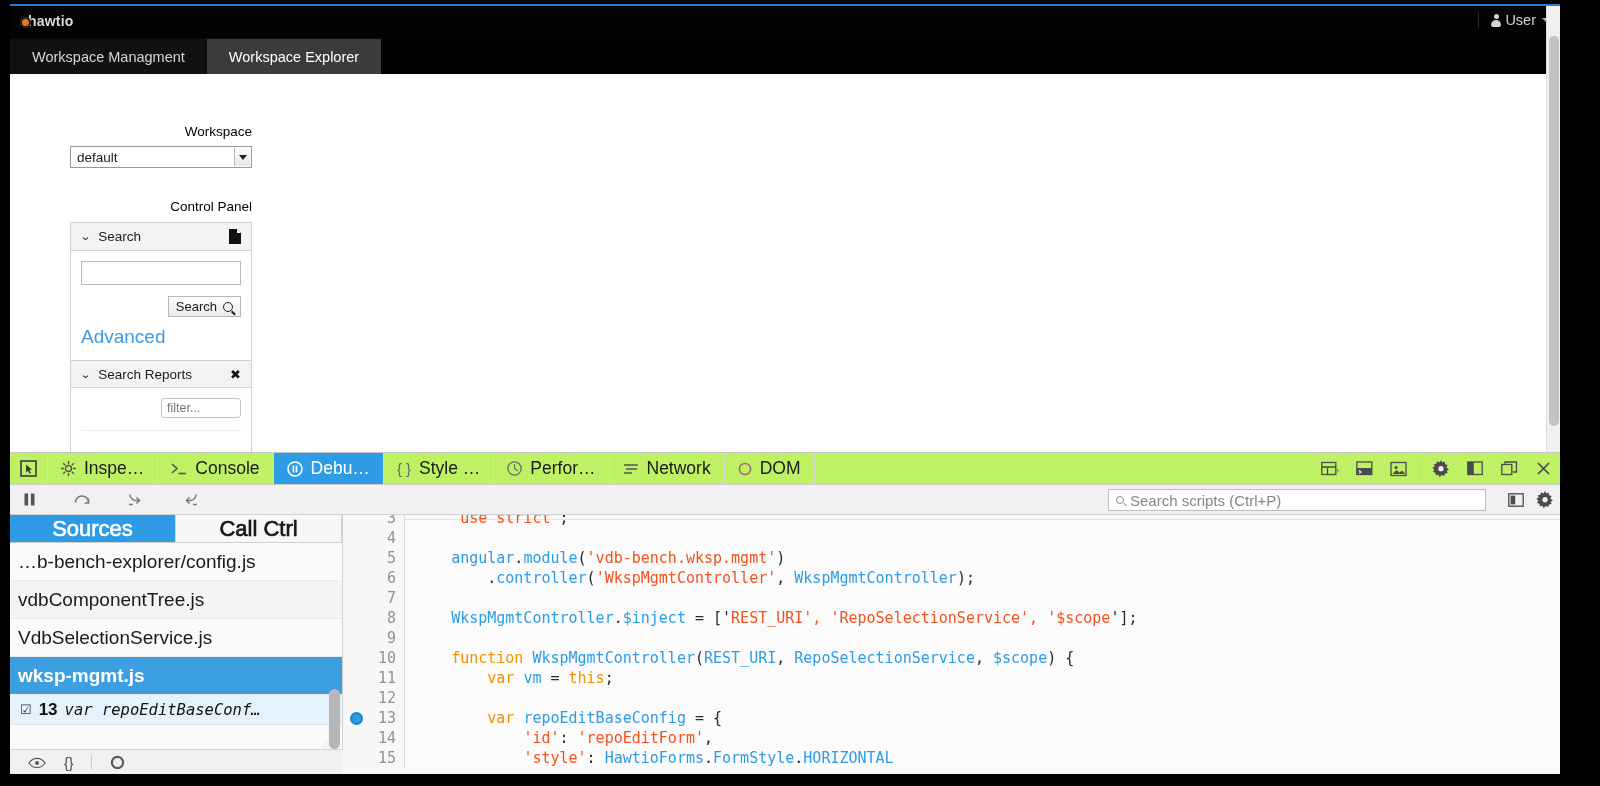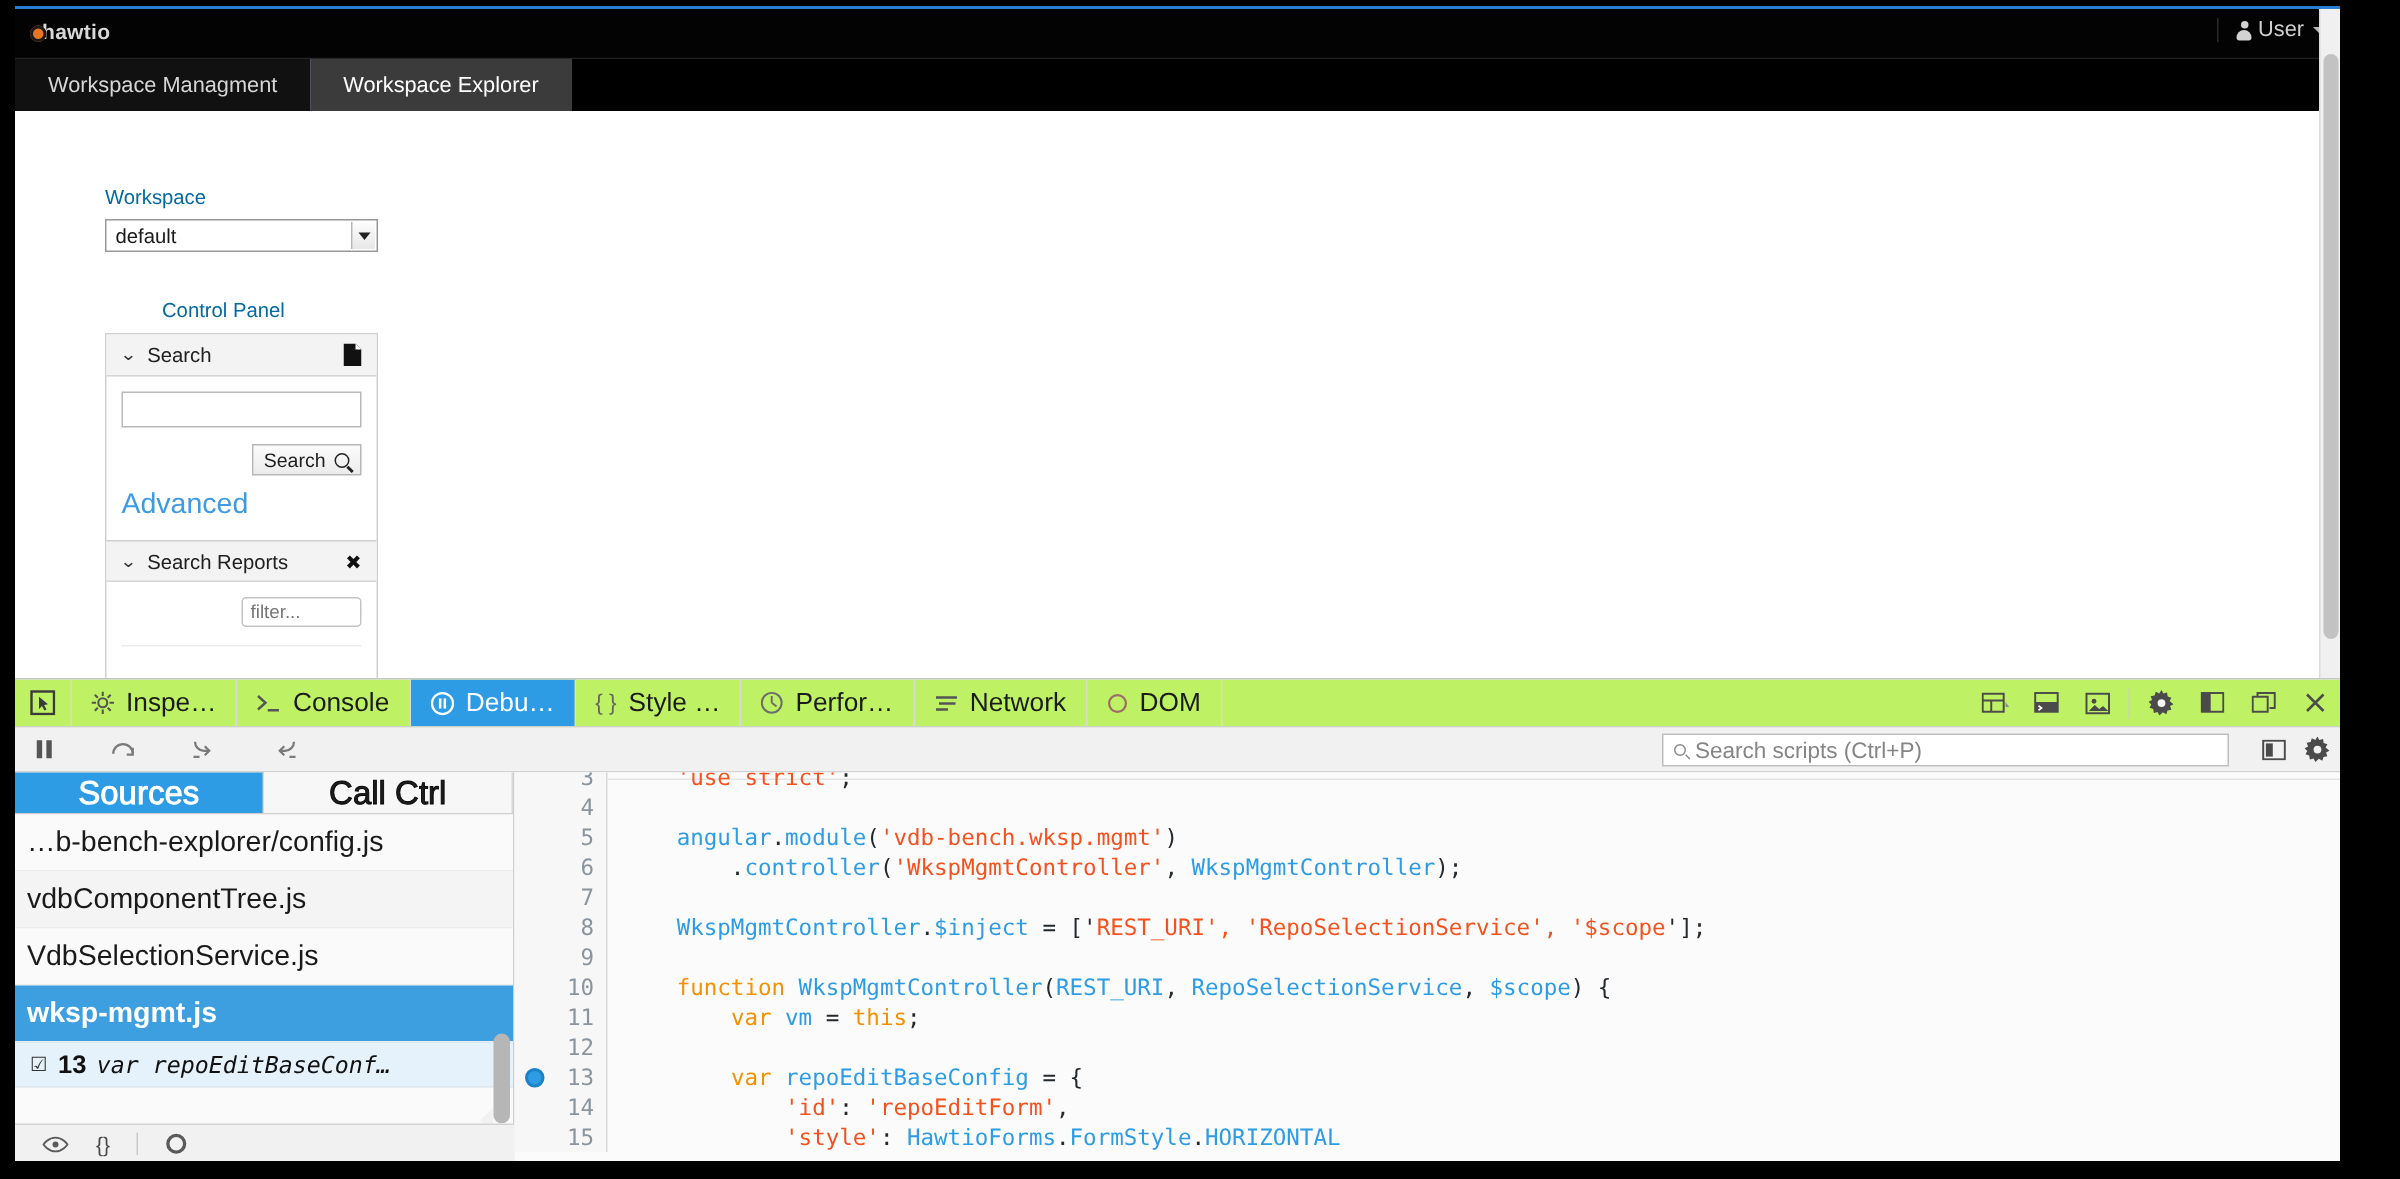--- a/index.html
+++ b/index.html
@@ -68,21 +68,21 @@
   .tabbar .tab {
     padding: 0 22px; display: flex; align-items: center;
     color: #d6d6d6; font-size: 14.5px; cursor: pointer;
     background: #111111;
   }
   .tabbar .tab.active { background: #3b3b3b; color: #ffffff; }
   .tabbar .rest { flex: 1; background: #000; }
 
   .page-body { background: #fff; height: 379px; position: relative; }
 
-  .form-label { font-size: 13.5px; color: #0369a1; }
+  .form-label { font-size: 13.5px; color: #000000; text-align: right; }
   #workspace-block { position: absolute; left: 60px; top: 50px; }
   #workspace-block .form-label { display: block; margin-bottom: 7px; }
   .select-box {
     width: 182px; height: 22px; border: 1px solid #989898;
     background: #fff; font-size: 13.5px; color: #1a1a1a;
     display: flex; align-items: center; padding-left: 6px;
     position: relative; cursor: pointer;
   }
   .select-box .sel-arrow {
     position: absolute; right: 1px; top: 1px; bottom: 1px; width: 16px;

